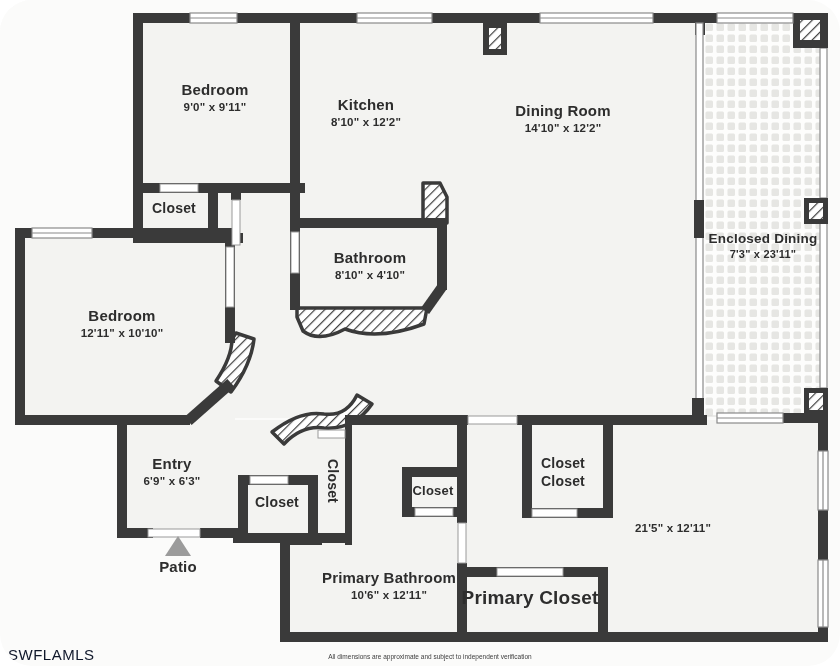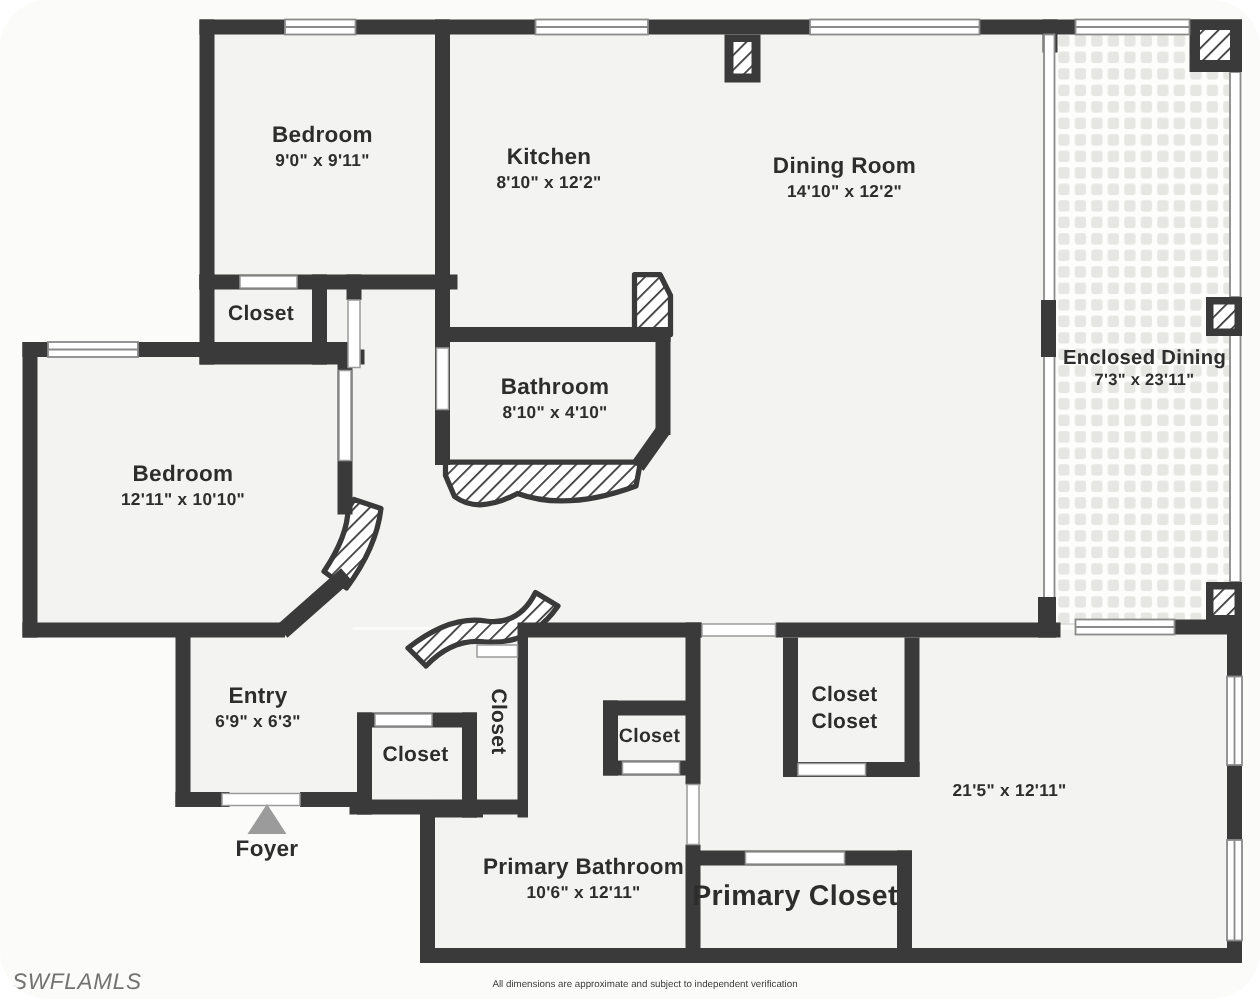--- a/index.html
+++ b/index.html
@@ -13,22 +13,22 @@
   .lbl{
     position:absolute;transform:translate(-50%,-50%);
     text-align:center;color:#2d2d2d;white-space:nowrap;line-height:1.25;
     pointer-events:none;
   }
   .lbl .nm{font-weight:bold;font-size:15px;letter-spacing:.2px;display:block;}
   .lbl .dm{font-weight:bold;font-size:11.5px;letter-spacing:.2px;display:block;}
   .lbl.small .nm{font-size:14px;}
   .lbl.rot{transform:translate(-50%,-50%) rotate(90deg);}
   .watermark{
-    position:absolute;left:8px;top:646px;font-size:15px;color:#737373;
-    letter-spacing:.5px;font-weight:normal;font-style:italic;
+    position:absolute;left:8px;top:646px;font-size:15px;color:#0f172a;
+    letter-spacing:.5px;font-weight:normal;
   }
   .disclaimer{
     position:absolute;left:430px;top:653px;transform:translateX(-50%);
     font-size:6.5px;color:#3c3c3c;white-space:nowrap;
   }
   .entry-arrow{
     position:absolute;left:165px;top:536px;width:0;height:0;
     border-left:13px solid transparent;border-right:13px solid transparent;
     border-bottom:20px solid #9b9b9b;
   }
@@ -256,18 +256,18 @@
   <div class="lbl" style="left:389px;top:586px">
     <span class="nm">Primary Bathroom</span>
     <span class="dm">10'6" x 12'11"</span>
   </div>
   <div class="lbl" style="left:530px;top:598px">
     <span class="nm" style="font-size:19px">Primary Closet</span>
   </div>
 
   <div class="entry-arrow"></div>
   <div class="lbl" style="left:178px;top:567px">
-    <span class="nm">Foyer</span>
+    <span class="nm">Patio</span>
   </div>
 
   <div class="watermark">SWFLAMLS</div>
   <div class="disclaimer">All dimensions are approximate and subject to independent verification</div>
 </div>
 
 </body></html>

